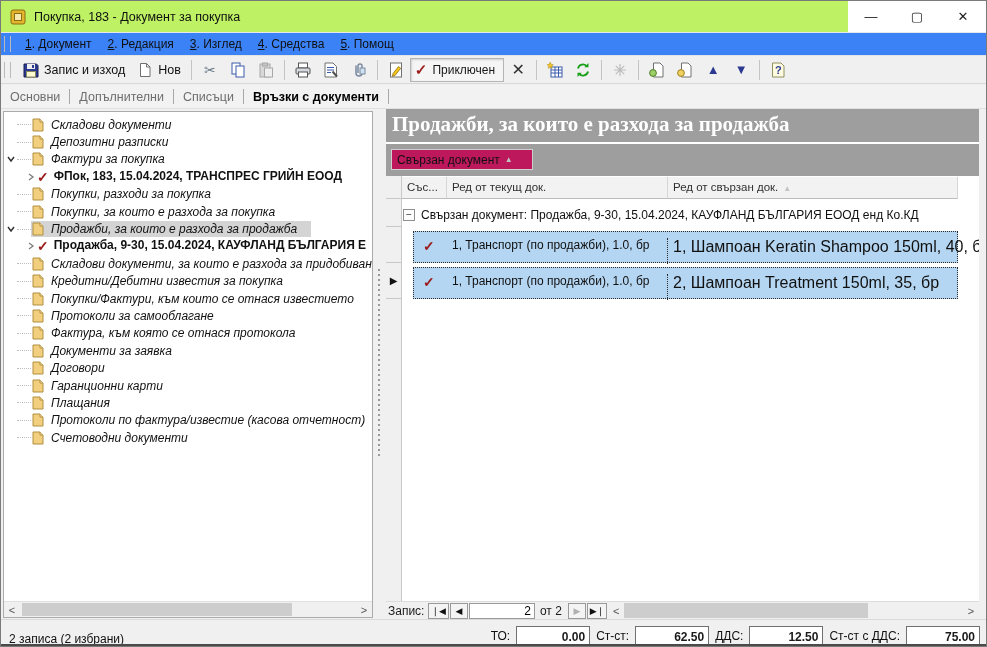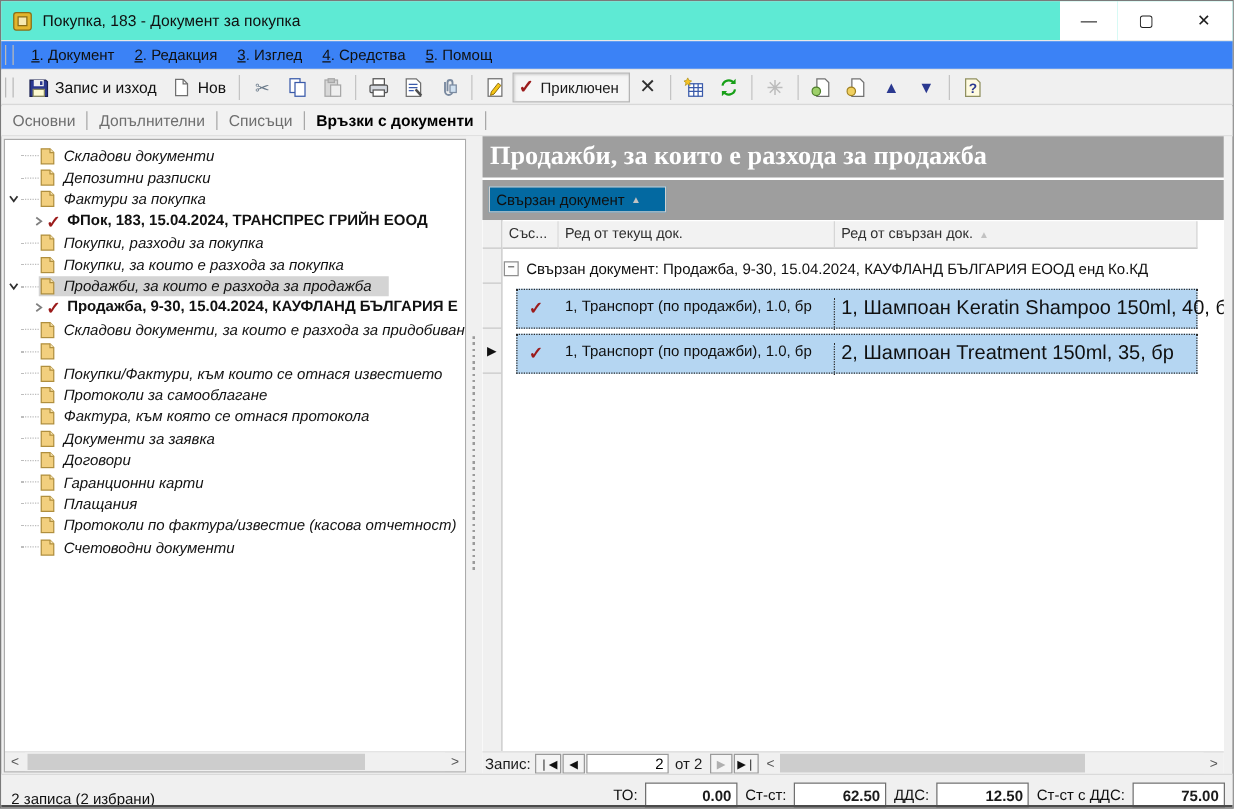--- a/index.html
+++ b/index.html
@@ -1,19 +1,19 @@
 <!DOCTYPE html>
 <html><head>
 <meta charset="utf-8">
 <style>
   html,body{margin:0;padding:0;}
   body{width:987px;height:647px;overflow:hidden;font-family:"Liberation Sans",sans-serif;font-size:12px;color:#1a1a1a;background:#f0f0f0;}
   .window{position:absolute;inset:0;background:#f0f0f0;border:1px solid #7a7a7a;box-sizing:border-box;}
   
-  .titlebar{position:absolute;left:0;top:0;width:100%;height:32px;background:#5eead4;display:flex;align-items:center;border-bottom:1px solid #e8e8e8;box-sizing:border-box;}
+  .titlebar{position:absolute;left:0;top:0;width:100%;height:32px;background:#bef264;display:flex;align-items:center;border-bottom:1px solid #e8e8e8;box-sizing:border-box;}
   .titlebar .appicon{margin:0 8px 0 9px;display:inline-flex;}
   .titlebar .title{font-size:12.5px;color:#101010;}
   .wincontrols{margin-left:auto;display:flex;height:100%;}
   .winbtn{width:46px;height:100%;display:flex;align-items:center;justify-content:center;font-size:13px;color:#202020;background:#fff;border:none;}
   
   .menubar{position:absolute;left:0;top:32px;width:100%;height:23px;background:#3b82f6;display:flex;align-items:center;border-bottom:1px solid #e3e3e3;box-sizing:border-box;}
   .grip{width:5px;height:16px;border-left:1px solid #b9b9b9;border-right:1px solid #b9b9b9;margin:0 6px 0 3px;}
   .menu-item{padding:2px 8px;color:#101010;}
   .menu-item u{text-decoration:underline;}
   
@@ -48,21 +48,21 @@
   .strack{flex:1;height:100%;position:relative;background:#f0f0f0;}
   .sthumb{position:absolute;top:1px;bottom:1px;background:#cdcdcd;}
   
   .splitter{position:absolute;left:372px;top:108px;width:13px;height:510px;background:#f0f0f0;}
   .splitter .dotgrip{position:absolute;left:5px;top:160px;width:2px;height:190px;background:repeating-linear-gradient(#9a9a9a 0 2px,transparent 2px 5px);}
   
   .panel{position:absolute;left:385px;top:108px;width:593px;height:510px;background:#fff;}
   .pheader{position:absolute;left:0;top:0;width:100%;height:33px;background:#9e9e9e;box-sizing:border-box;padding:3px 0 0 6px;}
   .pheader .ptitle{font-family:"Liberation Serif",serif;font-weight:bold;font-size:21px;color:#fff;}
   .groupband{position:absolute;left:0;top:35px;width:100%;height:32px;background:#9e9e9e;}
-  .groupbox{position:absolute;left:5px;top:5px;width:142px;height:21px;background:#0369a1;border:1px solid #cfcfcf;box-sizing:border-box;display:flex;align-items:center;padding-left:5px;font-size:12px;color:#101010;}
+  .groupbox{position:absolute;left:5px;top:5px;width:142px;height:21px;background:#be185d;border:1px solid #cfcfcf;box-sizing:border-box;display:flex;align-items:center;padding-left:5px;font-size:12px;color:#101010;}
   .sorttri{color:#c2c2c2;font-size:8px;margin-left:5px;}
   .grid{position:absolute;left:0;top:67px;width:100%;bottom:18px;background:#fff;overflow:hidden;}
   .selcol{position:absolute;left:0;top:0;bottom:0;width:16px;background:#f0f0f0;border-right:1px solid #c8c8c8;box-sizing:border-box;}
   .selcell{border-bottom:1px solid #c8c8c8;box-sizing:border-box;display:flex;align-items:center;justify-content:center;}
   .rowptr{font-size:10px;color:#111;}
   .ghead{position:absolute;top:1px;height:22px;background:#f2f2f2;border-right:1px solid #d6d6d6;border-bottom:1px solid #bcbcbc;box-sizing:border-box;font-size:11.5px;color:#303030;padding:4px 0 0 5px;white-space:nowrap;overflow:hidden;}
   .grouprow{position:absolute;left:17px;top:27px;height:24px;display:flex;align-items:center;font-size:12px;color:#101010;white-space:nowrap;}
   .minusbox{width:12px;height:12px;border:1px solid #8f8f8f;background:#fdfdfd;box-sizing:border-box;display:inline-flex;align-items:center;justify-content:center;font-size:10px;line-height:10px;margin-right:6px;color:#303030;}
   .drow{position:absolute;left:27px;width:545px;height:32px;background:#b5d6f2;border:1px dotted #2a2a2a;box-sizing:border-box;}
   .drow .chk{position:absolute;left:9px;top:6px;color:#9b1b1b;font-weight:bold;font-size:14px;}
@@ -398,20 +398,21 @@
       <div class="trow">
           <span class="tw"></span>
           <span class="dots"></span>
           <span class="hl">
             <span class="ficon">
               <svg width="14" height="14">
                 <path d="M2 1h7l3 3v9H2z" fill="#f2cf7e" stroke="#b08f3e"></path>
                 <path d="M9 1v3h3" fill="#f9e7b5" stroke="#b08f3e"></path>
               </svg>
             </span>
+            <span class="tlabel">Кредитни/Дебитни известия за покупка</span>
           </span>
         </div>
       <div class="trow">
           <span class="tw"></span>
           <span class="dots"></span>
           <span class="hl">
             <span class="ficon">
               <svg width="14" height="14">
                 <path d="M2 1h7l3 3v9H2z" fill="#f2cf7e" stroke="#b08f3e"></path>
                 <path d="M9 1v3h3" fill="#f9e7b5" stroke="#b08f3e"></path>

